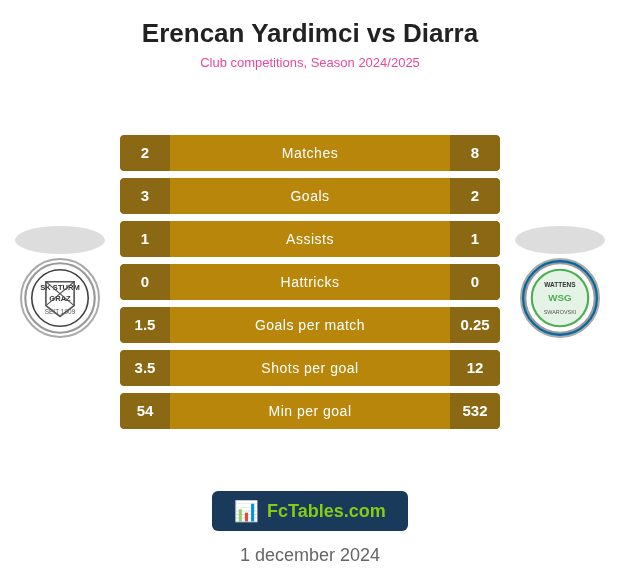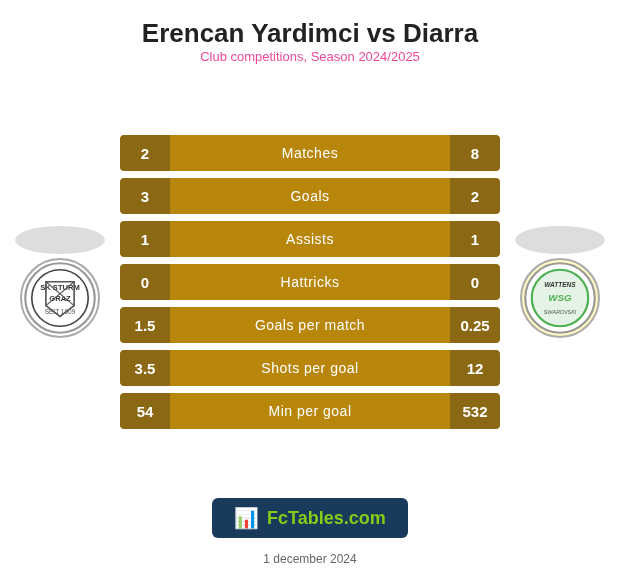--- a/index.html
+++ b/index.html
@@ -17,20 +17,21 @@
     .header {
       text-align: center;
       padding: 18px 20px 6px;
       width: 100%;
     }
 
     .main-title {
       font-size: 26px;
       font-weight: bold;
       color: #222;
+      margin-bottom: 6px;
     }
 
     .subtitle {
       font-size: 13px;
       color: #ec4899;
     }
 
     .comparison-section {
       width: 100%;
       display: flex;
@@ -60,23 +61,22 @@
       background: #f5f5f5;
       overflow: hidden;
     }
 
     .logo-placeholder-left {
       background: #fff;
       border: 2px solid #aaa;
     }
 
     .logo-placeholder-right {
-      background: #fef9c3;
+      background: #0369a1;
       border: 2px solid #aaa;
-      font-style: italic;
     }
 
     .logo-ellipse-top {
       width: 90px;
       height: 28px;
       background: #ddd;
       border-radius: 50%;
       margin-bottom: 4px;
     }
 
@@ -169,21 +169,21 @@
       font-size: 20px;
     }
 
     .watermark-text {
       color: #84cc16;
       font-size: 18px;
       font-weight: bold;
     }
 
     .footer-date {
-      font-size: 12px;
+      font-size: 18px;
       color: #666;
       padding: 8px 0 14px;
     }
   </style>
 </head>
 <body>
 
 <div class="header">
   <div class="main-title">Erencan Yardimci vs Diarra</div>
   <div class="subtitle">Club competitions, Season 2024/2025</div>

